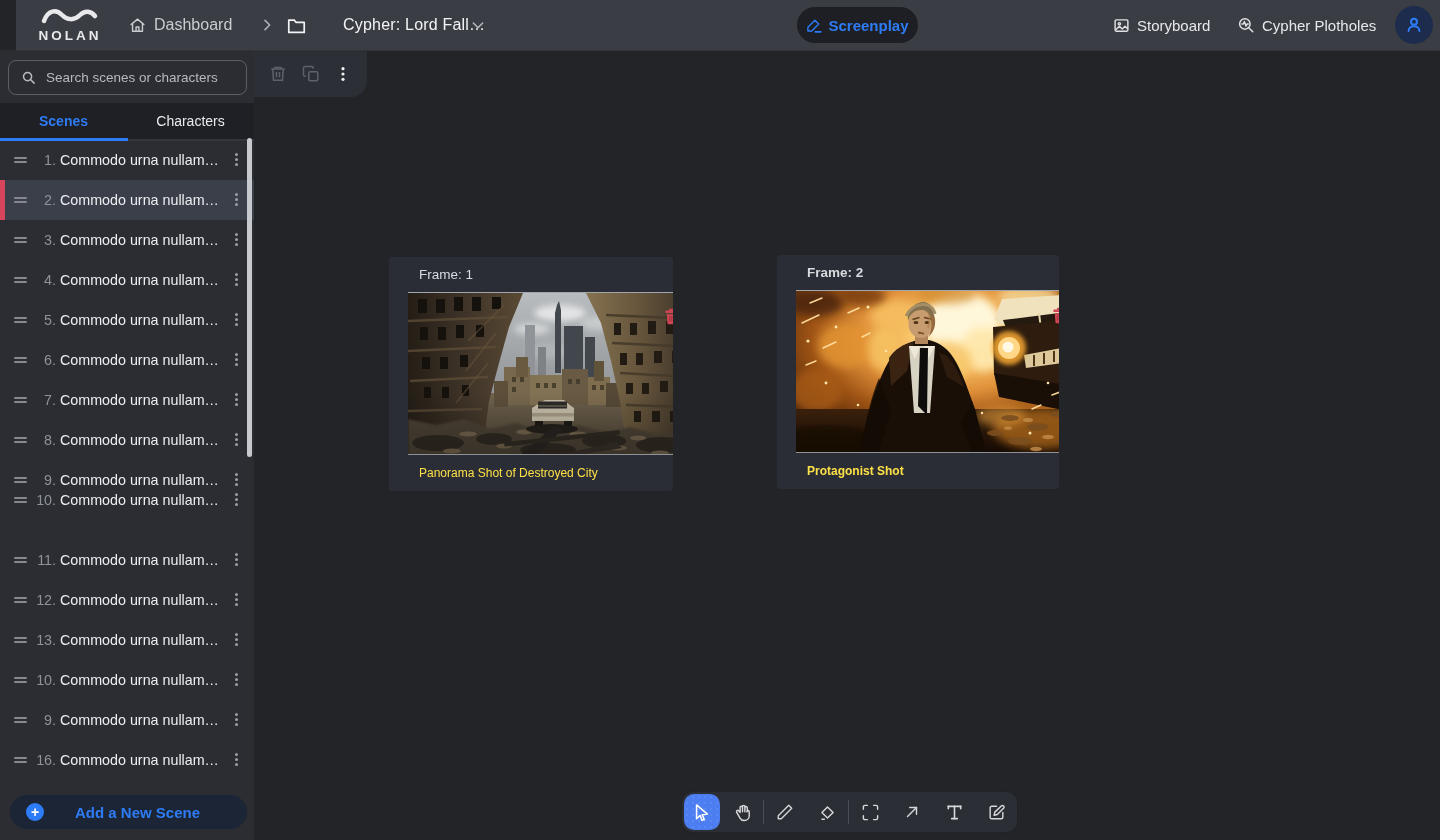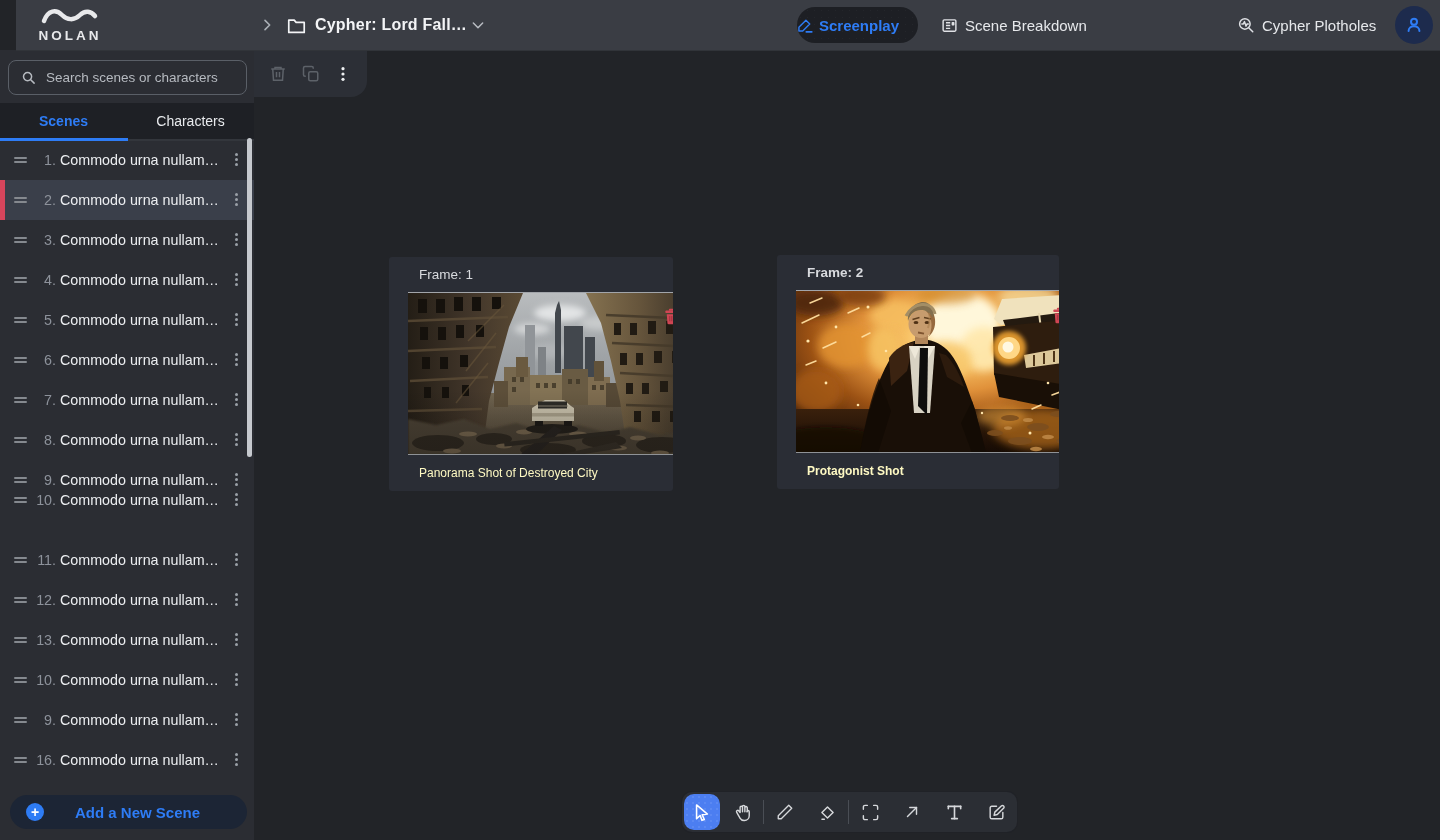--- a/index.html
+++ b/index.html
@@ -3,22 +3,22 @@
 <meta charset="utf-8">
 <style>
 * { margin:0; padding:0; box-sizing:border-box; }
 html,body { width:1440px; height:840px; overflow:hidden; background:#222428; font-family:"Liberation Sans", sans-serif; }
 #app { position:relative; width:1440px; height:840px; }
 
 
 #topbar { position:absolute; top:0; left:16px; width:1440px; height:50px; background:#3a3d44; z-index:5; box-shadow:0 1px 0 #313439; }
 #logo { position:absolute; left:20px; top:4px; width:70px; height:42px; }
 .nav-item { position:absolute; top:0; height:50px; display:flex; align-items:center; gap:8px; color:#c9ccd1; font-size:16px; }
-#proj-title { color:#f3f4f6; font-weight:bold; font-size:16px; letter-spacing:.2px; }
-#screenplay-btn { position:absolute; left:781px; top:7px; width:121px; height:36px; border-radius:18px; background:#1d1f24; background-image:radial-gradient(#24262b 0.8px, transparent 1px); background-size:7px 7px; display:flex; align-items:center; gap:5px; color:#2e7cf5; font-weight:bold; font-size:15px; }
+#proj-title { color:#f3f4f6; font-weight:normal; font-size:16px; letter-spacing:.2px;margin-left:28px; }
+#screenplay-btn { position:absolute; left:781px; top:7px; width:121px; height:36px; border-radius:18px; background:#1d1f24; background-image:radial-gradient(#24262b 0.8px, transparent 1px); background-size:7px 7px; display:flex; align-items:center; justify-content:center; gap:5px; color:#2e7cf5; font-weight:bold; font-size:15px; }
 .top-right { position:absolute; top:0; height:50px; display:flex; align-items:center; gap:7px; color:#e6e8eb; font-size:15px; }
 #avatar { position:absolute; left:1379px; top:6px; width:38px; height:38px; border-radius:50%; background:#1d2b4d; display:flex; align-items:center; justify-content:center; }
 
 
 #sidebar { position:absolute; top:50px; left:0; width:254px; height:790px; background:#2b2d33; z-index:4; }
 #searchbox { position:absolute; left:8px; top:10px; width:239px; height:35px; border:1px solid #5a5f67; border-radius:8px; display:flex; align-items:center; gap:10px; padding-left:12px; color:#b6bac0; font-size:13.5px; }
 #tabs { position:absolute; top:53px; left:0; width:254px; height:38px; background:#1e2025; }
 .tab { position:absolute; top:2px; width:127px; height:32px; display:flex; align-items:center; justify-content:center; font-size:14px; }
 #tab-scenes { left:0; color:#2e7cf5; font-weight:bold; }
 #tab-chars { left:127px; color:#e8eaed; }
@@ -42,38 +42,46 @@
 #addscene span.lbl { margin-left:18px; }
 
 
 #canvas { position:absolute; top:50px; left:254px; width:1186px; height:790px; background:#222428; }
 #cv-toolbar { position:absolute; left:0; top:0; width:113px; height:47px; background:#2c2f36; border-bottom-right-radius:16px; display:flex; align-items:center; }
 #cv-toolbar svg { margin-left:15px; }
 
 .frame-card { position:absolute; background:#2a2d35; border-radius:3px;padding-left:19px; }
 .frame-head { height:36px; display:flex; align-items:center; padding-left:11px; color:#d8dade; font-size:13.5px; border-bottom:1px solid #a2a5aa; }
 .frame-img { position:relative; height:162px; border-bottom:1px solid #8f9296; overflow:hidden; }
-.frame-cap { height:35px; display:flex; align-items:center; padding-left:11px; color:#fef9c3; font-size:12px; }
+.frame-cap { height:35px; display:flex; align-items:center; padding-left:11px; color:#fde047; font-size:12px; }
 .img-trash { position:absolute; }
 
 
 #btoolbar { position:absolute; left:682px; top:792px; width:335px; height:40px; background:#2b2e34; border-radius:10px; box-shadow:0 0 0 1px #202227; display:flex; align-items:center; z-index:6; }
 .tool { width:36px; height:36px; display:flex; align-items:center; justify-content:center; }
 .tool.active { background:#4c7ef1; background-image:radial-gradient(#5b89f3 1px, transparent 1.2px); background-size:6px 6px; border-radius:10px; margin-left:2px; }
 .tsep { width:1px; height:24px; background:#4a4e55; margin:0 3px; }
 </style>
 </head>
 <body>
 <div id="app">
 
 <div id="topbar">
   <svg id="logo" viewBox="0 0 70 42">
     <path d="M8 17 C12 6 20 5 26 11 C31 16 38 17 44 11 C49 6 55 7 59 12" stroke="#e8e9eb" stroke-width="4.5" fill="none" stroke-linecap="round"></path>
     <text x="34" y="36" text-anchor="middle" fill="#e8e9eb" font-size="13.5" font-weight="bold" letter-spacing="3" font-family="Liberation Sans, sans-serif">NOLAN</text>
   </svg>
+  <div class="nav-item" style="left:113px;">
+    <svg width="17" height="17" viewBox="0 0 24 24" fill="none" stroke="#c9ccd1" stroke-width="2" stroke-linecap="round" stroke-linejoin="round">
+          <path d="M3 10.5 12 3l9 7.5"></path>
+          <path d="M5 9v11h14V9"></path>
+          <path d="M10 20v-6h4v6"></path>
+        </svg>
+    <span>Dashboard</span>
+  </div>
   <div class="nav-item" style="left:243px;">
         <svg width="16" height="16" viewBox="0 0 24 24" fill="none" stroke="#aab0b6" stroke-width="2.4" stroke-linecap="round" stroke-linejoin="round">
           <polyline points="9 5 16 12 9 19"></polyline>
         </svg>
       </div>
   <div class="nav-item" style="left:271px; gap:9px;">
     <svg width="19" height="17" viewBox="0 0 24 22" fill="none" stroke="#f3f4f6" stroke-width="2.2" stroke-linejoin="round">
           <path d="M2 4 h7 l2.5 3 H22 v13 H2 z"></path>
         </svg>
     <span id="proj-title">Cypher: Lord Fall…</span>
@@ -84,27 +92,27 @@
         </svg>
       </div>
 
   <div id="screenplay-btn">
     <svg width="17" height="17" viewBox="0 0 24 24" fill="none" stroke="#2e7cf5" stroke-width="2.2" stroke-linecap="round" stroke-linejoin="round">
           <path d="M13 5l6 6L8 22H2v-6z" transform="scale(0.9) translate(1,0)"></path>
           <path d="M3 21h8" transform="translate(10,0)"></path>
         </svg>
     <span>Screenplay</span>
   </div>
-  <div class="top-right" style="left:925px;">
+  <div class="top-right" style="left:1097px;">
     <svg width="17" height="17" viewBox="0 0 24 24" fill="none" stroke="#dfe1e5" stroke-width="2" stroke-linejoin="round">
           <rect x="3" y="4" width="18" height="16" rx="1.5"></rect>
-          <path d="M7 8h6M7 12h6M7 16h6"></path>
-          <path d="M16 8h2v3h-2z"></path>
-        </svg>
-    <span>Scene Breakdown</span>
+          <circle cx="9" cy="9.5" r="1.6"></circle>
+          <path d="M4 18l5-5 4 4 4-4 4 4"></path>
+        </svg>
+    <span>Storyboard</span>
   </div>
   <div class="top-right" style="left:1221px;">
     <svg width="18" height="18" viewBox="0 0 24 24" fill="none" stroke="#dfe1e5" stroke-width="2" stroke-linecap="round" stroke-linejoin="round">
           <circle cx="10.5" cy="10.5" r="7"></circle>
           <path d="M15.6 15.6 21 21"></path>
           <path d="M6.5 10.5h2l1.5-3 2 6 1.5-3h1.5"></path>
         </svg>
     <span>Cypher Plotholes</span>
   </div>
   <div id="avatar">

